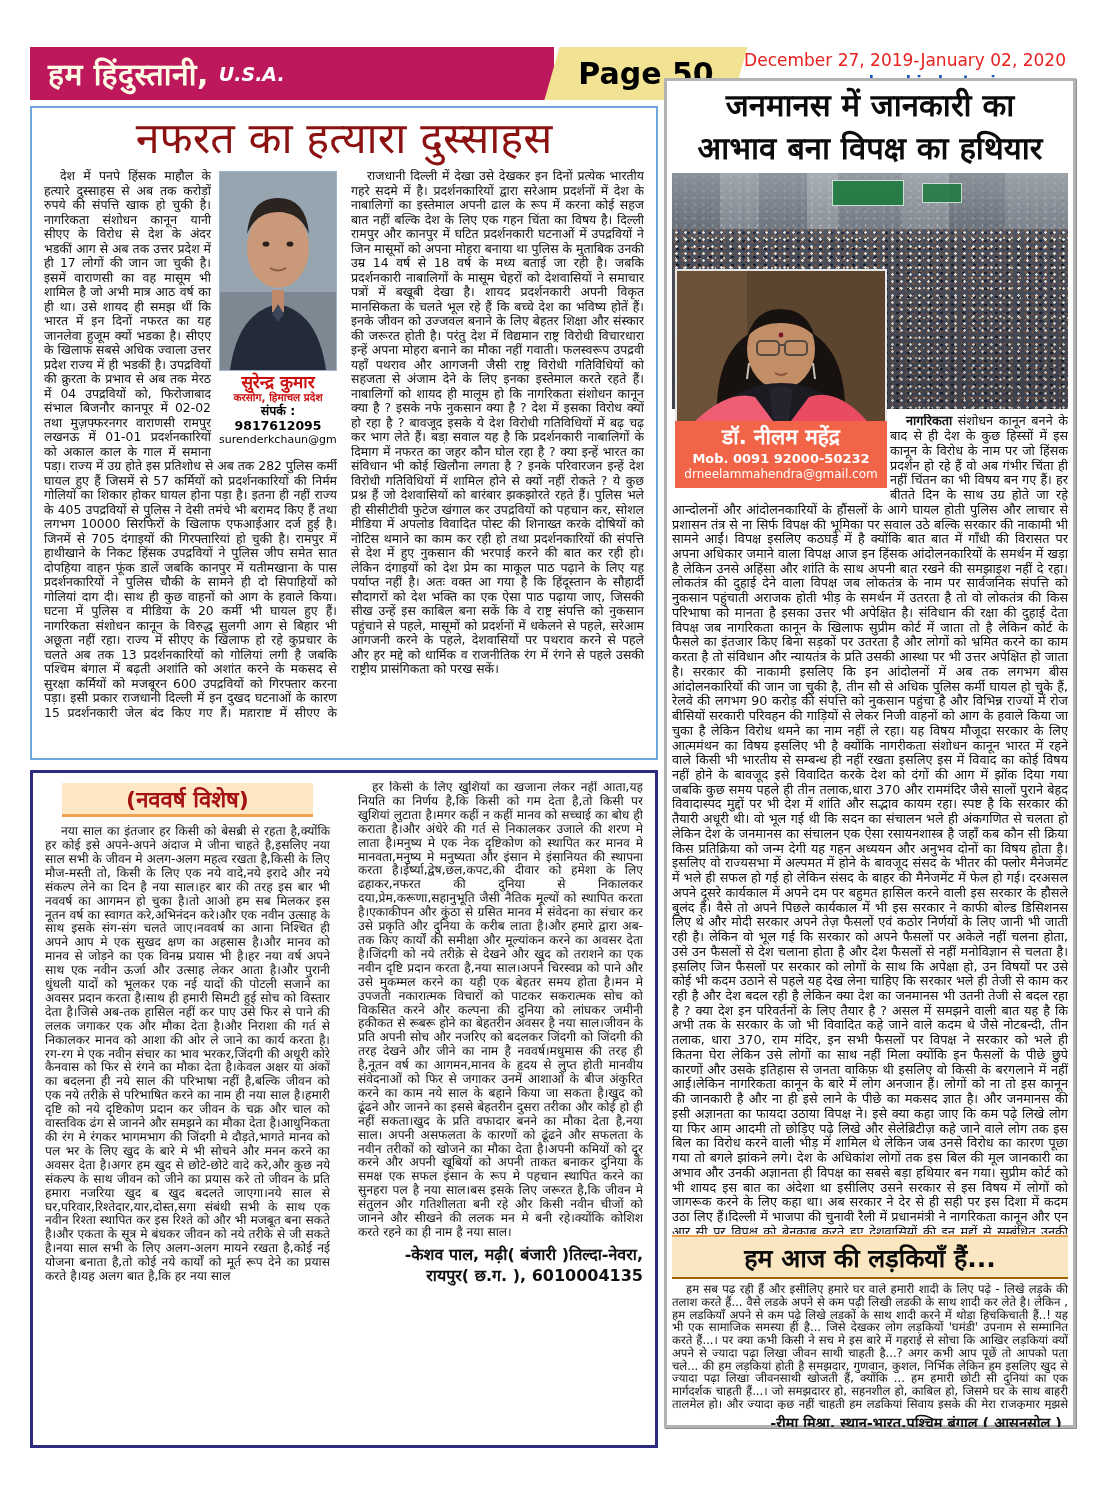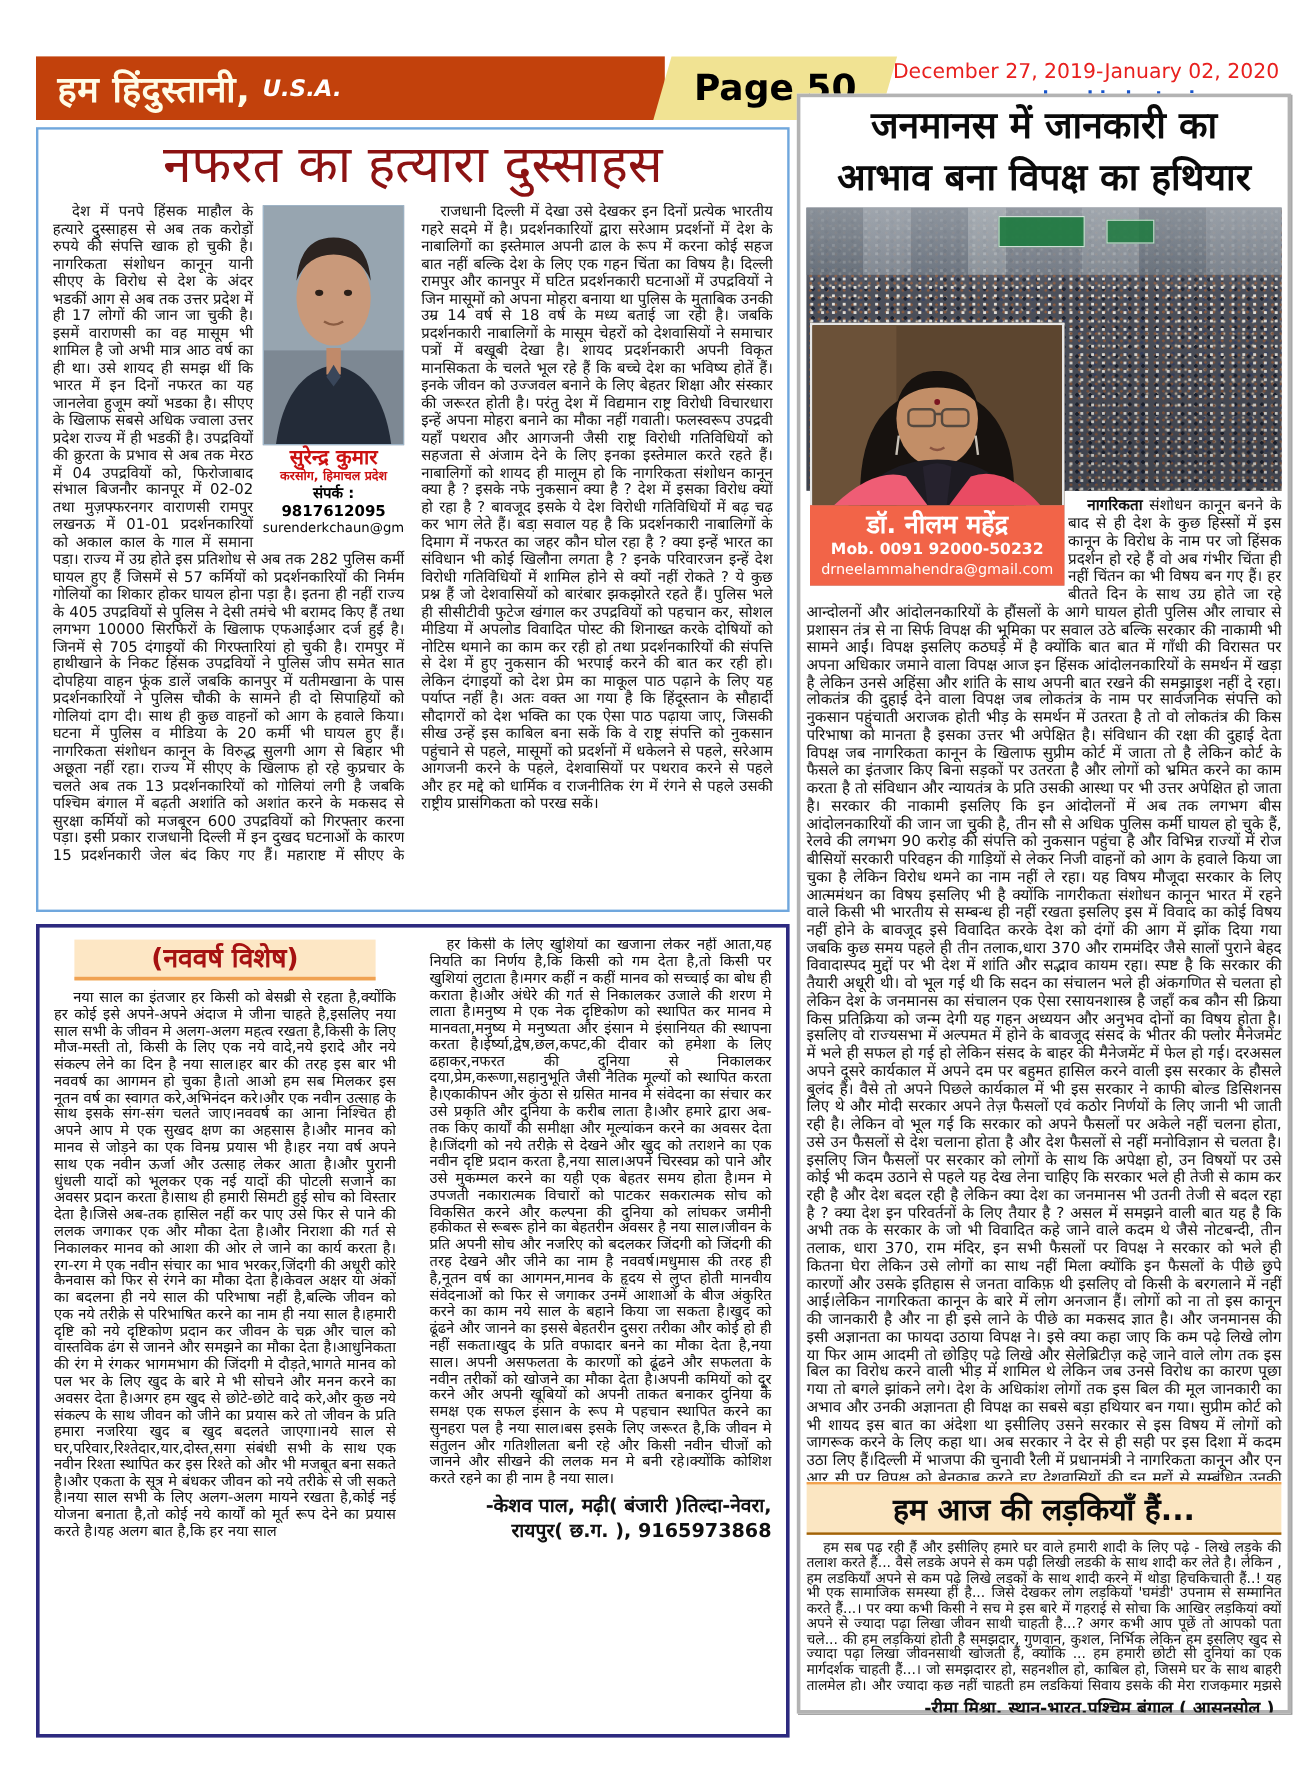--- a/index.html
+++ b/index.html
@@ -1,20 +1,20 @@
 <!DOCTYPE html>
 <html><head>
 <meta charset="utf-8">
 <style>
   html,body{margin:0;padding:0;background:#ffffff;}
   .page{position:relative;width:1095px;height:1489px;background:#fff;overflow:hidden;
         font-family:"DejaVu Sans","Liberation Sans",sans-serif;color:#111;}
 
   
-  .green-bar{position:absolute;left:30px;top:47px;width:524px;height:53px;background:#c2410c;
+  .green-bar{position:absolute;left:30px;top:47px;width:524px;height:53px;background:#be185d;
              display:flex;align-items:center;padding-left:18px;box-sizing:border-box;}
   .brand{color:#fffce6;font-size:30px;font-weight:bold;letter-spacing:.5px;}
   .brand-suffix{color:#ffffff;font-style:italic;font-weight:bold;font-size:19px;margin-left:10px;}
   .page-label{position:absolute;left:552px;top:47px;width:188px;height:53px;}
   .page-label::before{content:"";position:absolute;inset:0;background:#f1e393;transform:skewX(-16deg);}
   .page-label span{position:relative;display:block;text-align:center;line-height:53px;
                    font-weight:bold;font-size:30px;color:#000;}
   .head-rule-black{position:absolute;left:742px;top:97px;width:324px;height:3px;background:#000;}
   .date-block{position:absolute;left:700px;top:50px;width:366px;text-align:right;}
   .date-line{font-size:17px;font-weight:normal;color:#e8201e;}
@@ -192,19 +192,19 @@
   <section class="art2">
     <div class="art2-cols">
       <div class="art2-col">
         <div class="ny-subhead">(नववर्ष विशेष)</div>
         <div class="ny-text">नया साल का इंतजार हर किसी को बेसब्री से रहता है,क्योंकि हर कोई इसे अपने-अपने अंदाज मे जीना चाहते है,इसलिए नया साल सभी के जीवन मे अलग-अलग महत्व रखता है,किसी के लिए मौज-मस्ती तो, किसी के लिए एक नये वादे,नये इरादे और नये संकल्प लेने का दिन है नया साल।हर बार की तरह इस बार भी नववर्ष का आगमन हो चुका है।तो आओ हम सब मिलकर इस नूतन वर्ष का स्वागत करे,अभिनंदन करे।और एक नवीन उत्साह के साथ इसके संग-संग चलते जाए।नववर्ष का आना निश्चित ही अपने आप मे एक सुखद क्षण का अहसास है।और मानव को मानव से जोड़ने का एक विनम्र प्रयास भी है।हर नया वर्ष अपने साथ एक नवीन ऊर्जा और उत्साह लेकर आता है।और पुरानी धुंधली यादों को भूलकर एक नई यादों की पोटली सजाने का अवसर प्रदान करता है।साथ ही हमारी सिमटी हुई सोच को विस्तार देता है।जिसे अब-तक हासिल नहीं कर पाए उसे फिर से पाने की ललक जगाकर एक और मौका देता है।और निराशा की गर्त से निकालकर मानव को आशा की ओर ले जाने का कार्य करता है।रग-रग मे एक नवीन संचार का भाव भरकर,जिंदगी की अधूरी कोरे कैनवास को फिर से रंगने का मौका देता है।केवल अक्षर या अंकों का बदलना ही नये साल की परिभाषा नहीं है,बल्कि जीवन को एक नये तरीक़े से परिभाषित करने का नाम ही नया साल है।हमारी दृष्टि को नये दृष्टिकोण प्रदान कर जीवन के चक्र और चाल को वास्तविक ढंग से जानने और समझने का मौका देता है।आधुनिकता की रंग मे रंगकर भागमभाग की जिंदगी मे दौड़ते,भागते मानव को पल भर के लिए खुद के बारे मे भी सोचने और मनन करने का अवसर देता है।अगर हम खुद से छोटे-छोटे वादे करे,और कुछ नये संकल्प के साथ जीवन को जीने का प्रयास करे तो जीवन के प्रति हमारा नजरिया खुद ब खुद बदलते जाएगा।नये साल से घर,परिवार,रिश्तेदार,यार,दोस्त,सगा संबंधी सभी के साथ एक नवीन रिश्ता स्थापित कर इस रिश्ते को और भी मजबूत बना सकते है।और एकता के सूत्र मे बंधकर जीवन को नये तरीके से जी सकते है।नया साल सभी के लिए अलग-अलग मायने रखता है,कोई नई योजना बनाता है,तो कोई नये कार्यों को मूर्त रूप देने का प्रयास करते है।यह अलग बात है,कि हर नया साल</div>
       </div>
       <div class="art2-col">
         <div class="ny-col2-text">हर किसी के लिए खुशियों का खजाना लेकर नहीं आता,यह नियति का निर्णय है,कि किसी को गम देता है,तो किसी पर खुशियां लुटाता है।मगर कहीं न कहीं मानव को सच्चाई का बोध ही कराता है।और अंधेरे की गर्त से निकालकर उजाले की शरण मे लाता है।मनुष्य मे एक नेक दृष्टिकोण को स्थापित कर मानव मे मानवता,मनुष्य मे मनुष्यता और इंसान मे इंसानियत की स्थापना करता है।ईर्ष्या,द्वेष,छल,कपट,की दीवार को हमेशा के लिए ढहाकर,नफरत की दुनिया से निकालकर दया,प्रेम,करूणा,सहानुभूति जैसी नैतिक मूल्यों को स्थापित करता है।एकाकीपन और कुंठा से ग्रसित मानव मे संवेदना का संचार कर उसे प्रकृति और दुनिया के करीब लाता है।और हमारे द्वारा अब-तक किए कार्यों की समीक्षा और मूल्यांकन करने का अवसर देता है।जिंदगी को नये तरीक़े से देखने और खुद को तराशने का एक नवीन दृष्टि प्रदान करता है,नया साल।अपने चिरस्वप्न को पाने और उसे मुकम्मल करने का यही एक बेहतर समय होता है।मन मे उपजती नकारात्मक विचारों को पाटकर सकरात्मक सोच को विकसित करने और कल्पना की दुनिया को लांघकर जमीनी हकीकत से रूबरू होने का बेहतरीन अवसर है नया साल।जीवन के प्रति अपनी सोच और नजरिए को बदलकर जिंदगी को जिंदगी की तरह देखने और जीने का नाम है नववर्ष।मधुमास की तरह ही है,नूतन वर्ष का आगमन,मानव के हृदय से लुप्त होती मानवीय संवेदनाओं को फिर से जगाकर उनमें आशाओं के बीज अंकुरित करने का काम नये साल के बहाने किया जा सकता है।खुद को ढूंढने और जानने का इससे बेहतरीन दुसरा तरीका और कोई हो ही नहीं सकता।खुद के प्रति वफादार बनने का मौका देता है,नया साल। अपनी असफलता के कारणों को ढूंढने और सफलता के नवीन तरीकों को खोजने का मौका देता है।अपनी कमियों को दूर करने और अपनी खूबियों को अपनी ताकत बनाकर दुनिया के समक्ष एक सफल इंसान के रूप मे पहचान स्थापित करने का सुनहरा पल है नया साल।बस इसके लिए जरूरत है,कि जीवन मे संतुलन और गतिशीलता बनी रहे और किसी नवीन चीजों को जानने और सीखने की ललक मन मे बनी रहे।क्योंकि कोशिश करते रहने का ही नाम है नया साल।</div>
         <div class="ny-sig">
           <div>-केशव पाल, मढ़ी( बंजारी )तिल्दा-नेवरा,</div>
-          <div>रायपुर( छ.ग. ), 9165973868</div>
+          <div>रायपुर( छ.ग. ), 6010004135</div>
         </div>
       </div>
     </div>
   </section>
 
 </div>
 
 </body></html>

